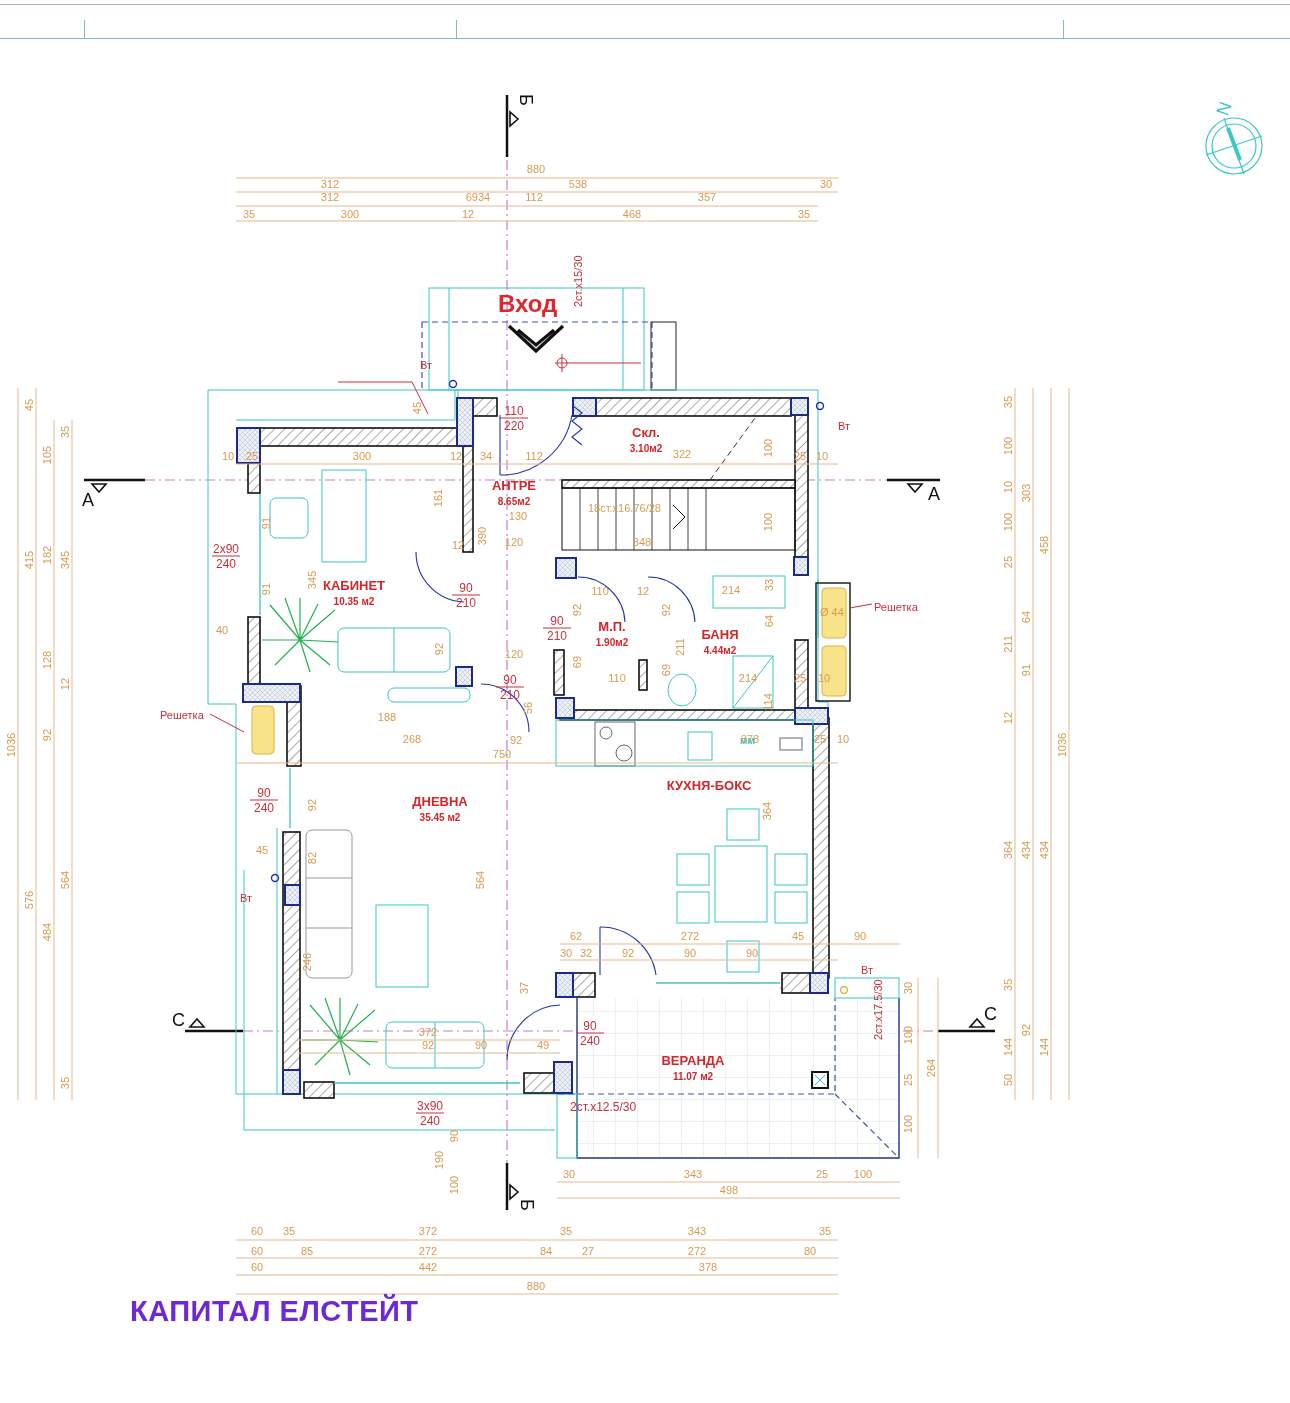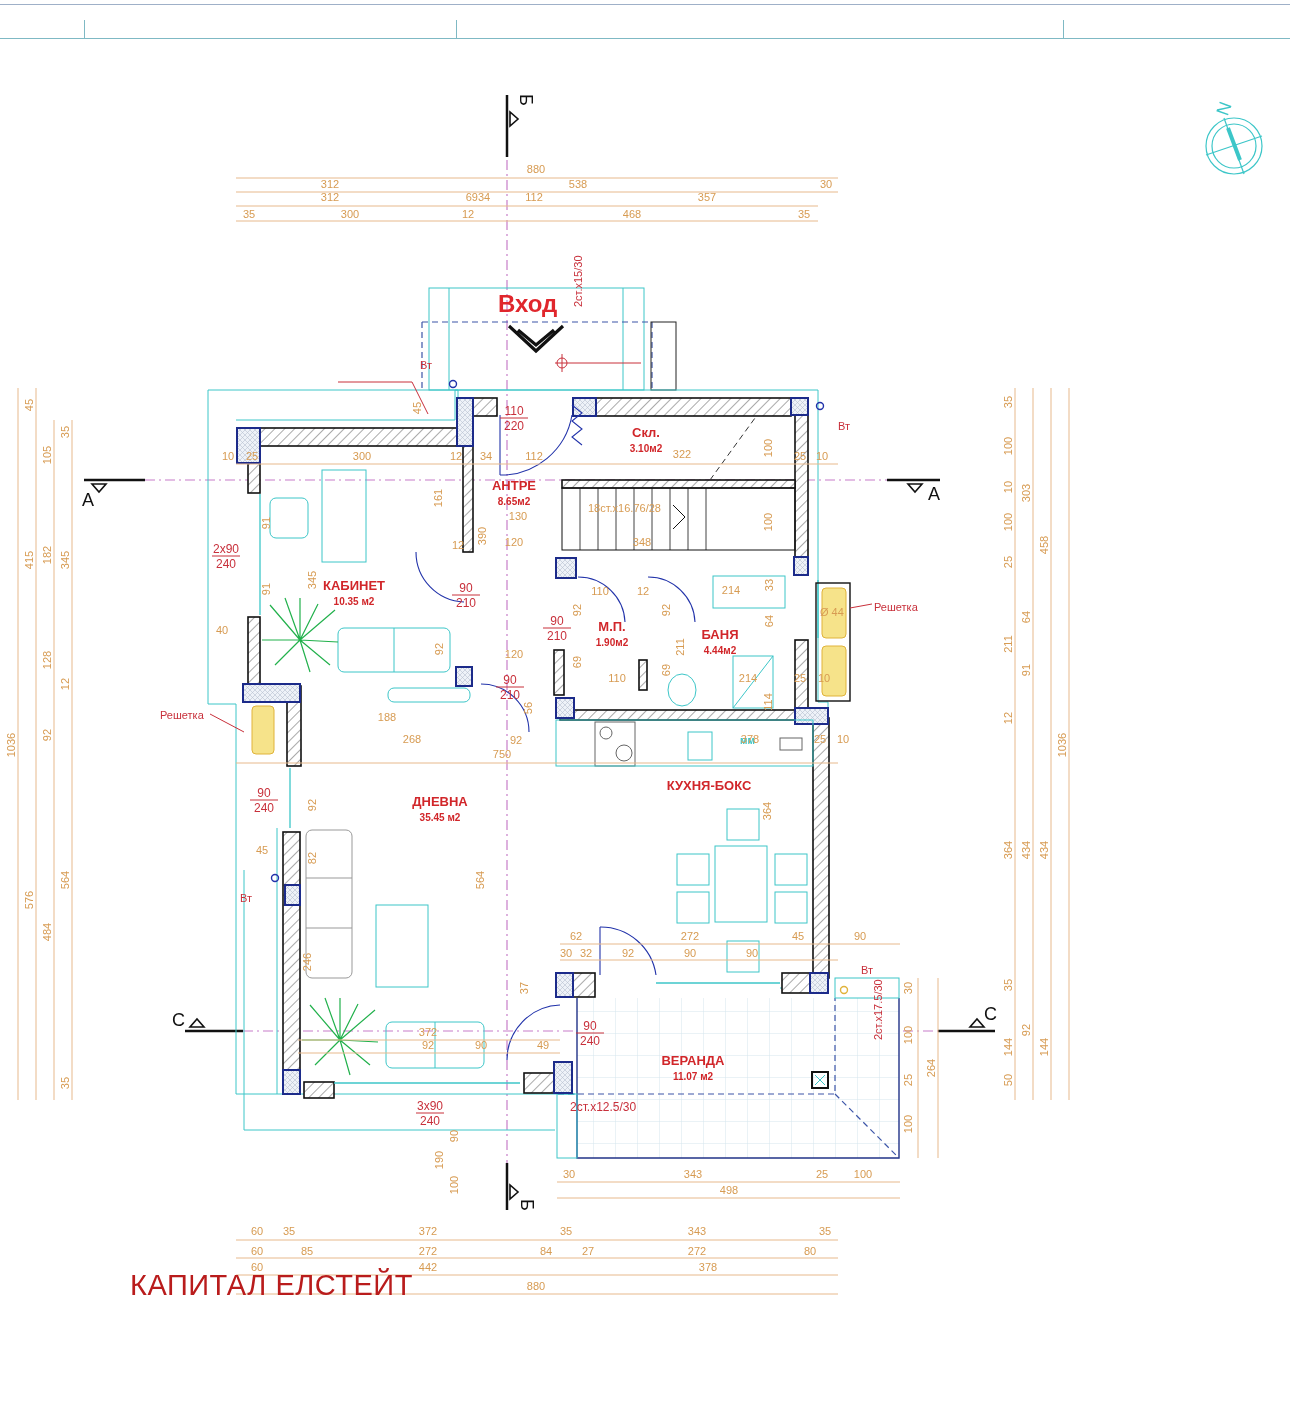--- a/index.html
+++ b/index.html
@@ -12,21 +12,21 @@
   .dim{font-family:"Liberation Sans",sans-serif;font-size:11px;fill:#d79b52;}
   .dimline{stroke:#e7b98c;stroke-width:1;}
   .hatch{fill:url(#hatch);stroke:#111;stroke-width:1.6;}
   .col{fill:url(#cross);stroke:#1c2b8a;stroke-width:2;}
   .ins{fill:none;stroke:#3cc6c8;stroke-width:1;}
   .cyan{fill:none;stroke:#3cc6c8;stroke-width:1;}
   .room{font-family:"Liberation Sans",sans-serif;font-weight:bold;fill:#d1262a;text-anchor:middle;}
   .red{fill:#c8303b;font-family:"Liberation Sans",sans-serif;}
   .axis{stroke:#c77dc9;stroke-width:1.2;stroke-dasharray:10 4 2 4;}
   .sec{font-family:"Liberation Sans",sans-serif;font-size:18px;fill:#111;}
-  .brand{position:absolute;left:130px;top:1269px;font-family:"Liberation Sans",sans-serif;font-weight:normal;font-size:29px;color:#b91c1c;letter-spacing:0.5px;}
+  .brand{position:absolute;left:130px;top:1295px;font-family:"Liberation Sans",sans-serif;font-weight:bold;font-size:29px;color:#6d28d9;letter-spacing:0.5px;}
 </style>
 </head>
 <body>
 
 <div class="topbar">
   <div class="line1"></div>
   <div class="tick" style="left:84px"></div>
   <div class="tick" style="left:456px"></div>
   <div class="tick" style="left:1063px"></div>
   <div class="line2"></div>

